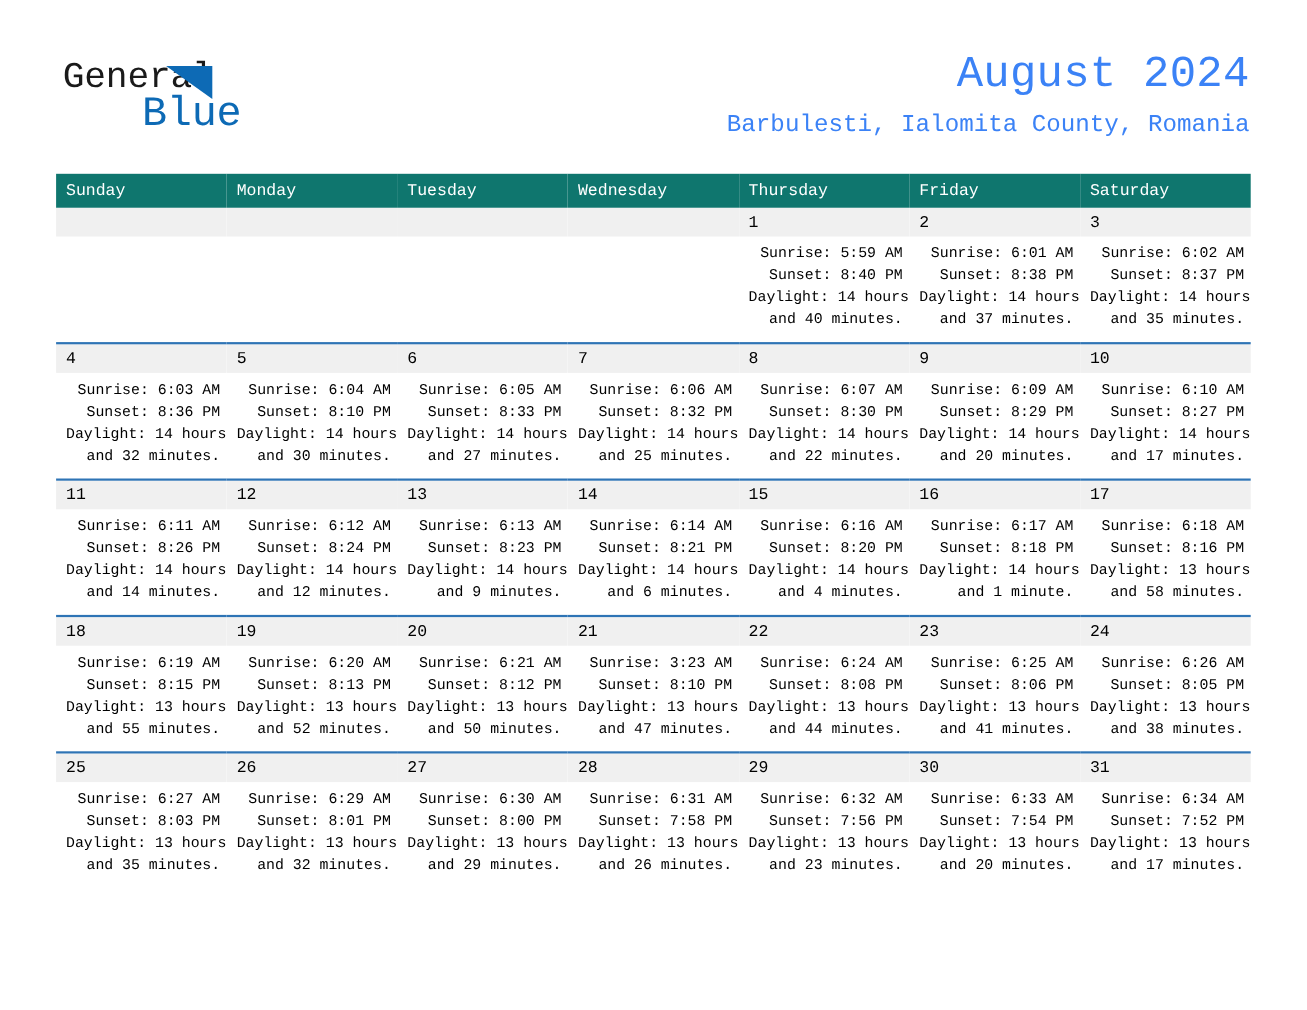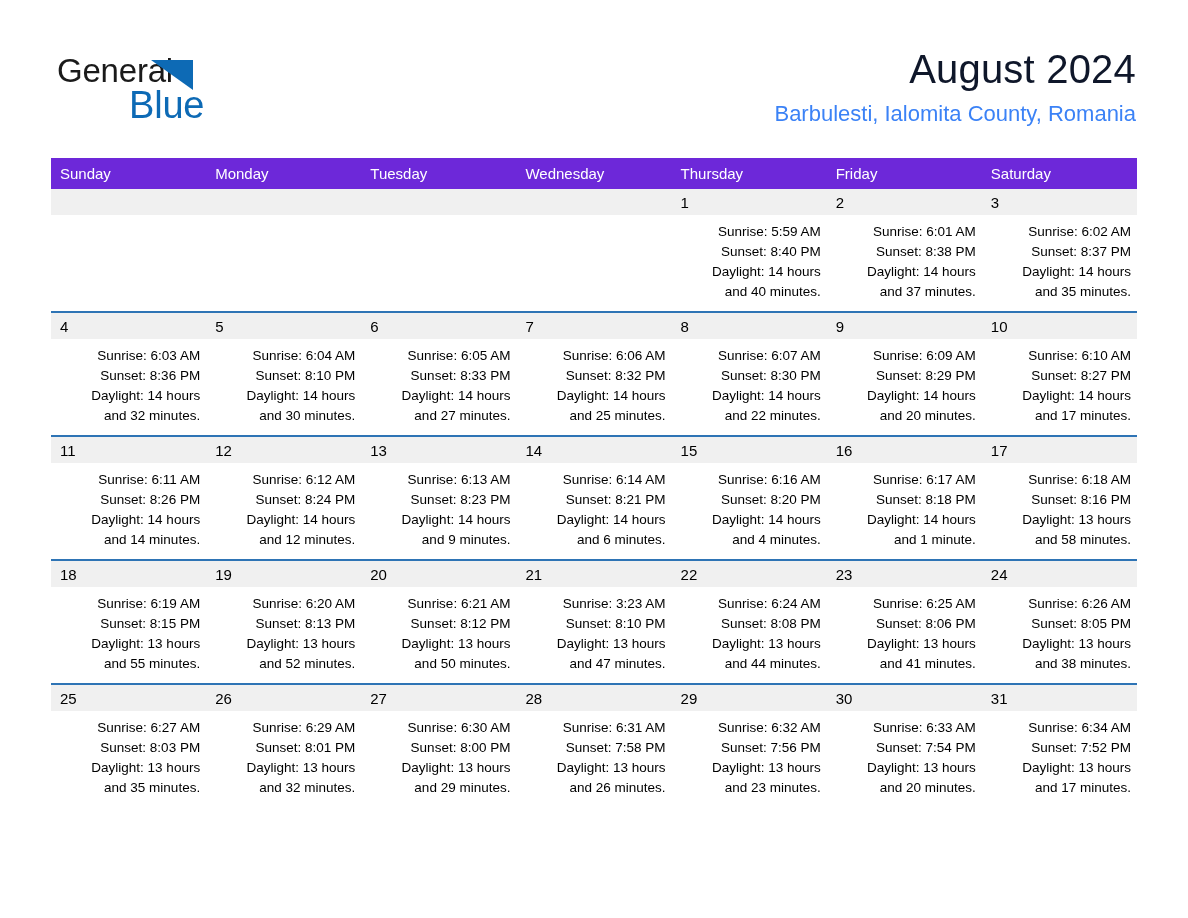--- a/index.html
+++ b/index.html
@@ -11,20 +11,21 @@
     width: 1188px;
     height: 918px;
     font-family: "Liberation Sans", sans-serif;
     color: #000000;
     overflow: hidden;
   }
   .page {
     position: relative;
     width: 992px;
     height: 918px;
+    font-family: Liberation Mono, monospace;
   }
 
   
   .header {
     position: absolute;
     left: 0;
     top: 0;
     width: 1188px;
     height: 150px;
   }
@@ -67,42 +68,42 @@
   .title-block {
     position: absolute;
     right: 52px;
     top: 44px;
     text-align: right;
   }
   .month-title {
     font-size: 40px;
     line-height: 50px;
     font-weight: 400;
-    color: #0f172a;
+    color: #3b82f6;
     letter-spacing: 0.2px;
   }
   .location-title {
     margin-top: 6px;
     font-size: 22px;
     line-height: 28px;
     font-weight: 400;
     color: #3b82f6;
   }
 
   
   .calendar {
     position: absolute;
     left: 51px;
     top: 158px;
     width: 1086px;
     border-collapse: collapse;
     table-layout: fixed;
   }
   .calendar th {
-    background: #6d28d9;
+    background: #0f766e;
     color: #ffffff;
     font-size: 15px;
     font-weight: 400;
     text-align: left;
     padding: 6px 0 7px 9px;
     height: 18px;
     vertical-align: middle;
     border: none;
   }
   .calendar td {

